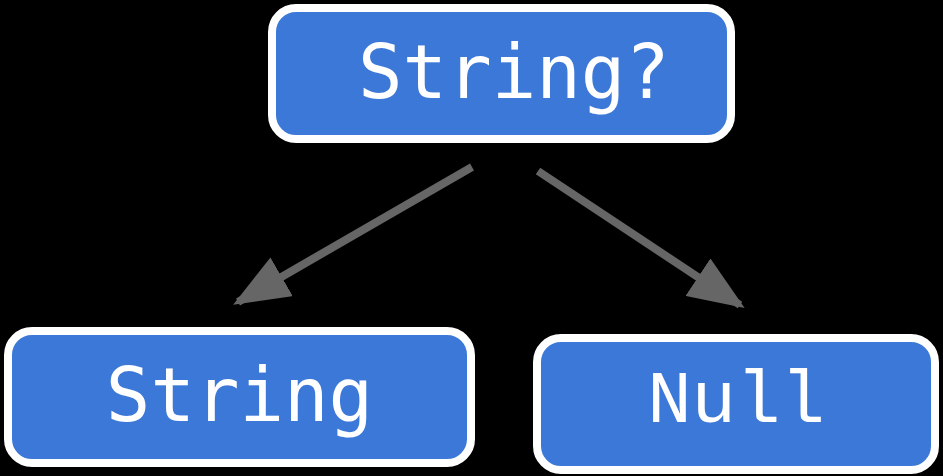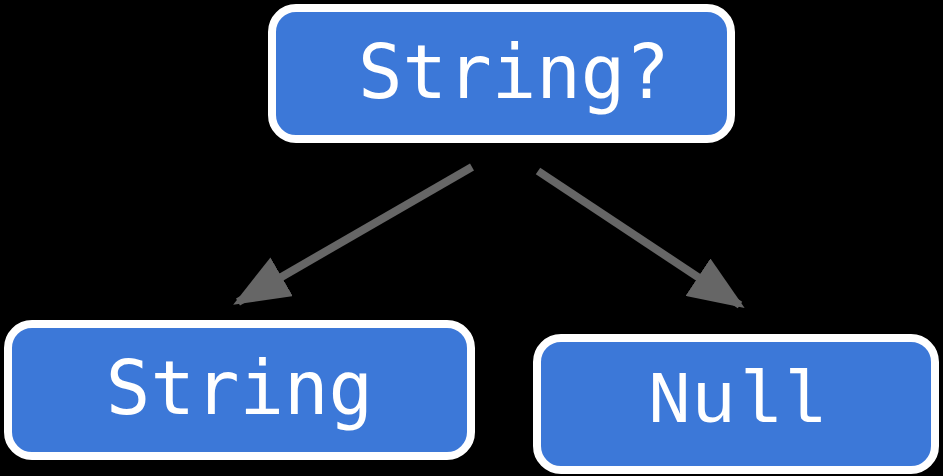--- a/index.html
+++ b/index.html
@@ -44,21 +44,21 @@
     border-radius: 28px;
     display: flex;
     align-items: center;
     justify-content: center;
     color: var(--node-text);
     font-size: 74px;
     line-height: 1;
     white-space: nowrap;
   }
   .node-root  { left: 268px; top: 4px;   width: 467px; height: 139px; padding-left: 25px; }
-  .node-left  { left: 4px;   top: 320px; width: 471px; height: 140px; }
+  .node-left  { left: 4px;   top: 327px; width: 471px; height: 140px; }
   .node-right { left: 533px; top: 334px; width: 406px; height: 140px; font-family: Liberation Mono, monospace; }
   .node-label { display: inline-block; transform: translateY(-2px); }
 </style>
 </head>
 <body>
 
 <div class="canvas">
 
   <svg class="edges" viewBox="0 0 943 476" xmlns="http://www.w3.org/2000/svg">
     <defs>

